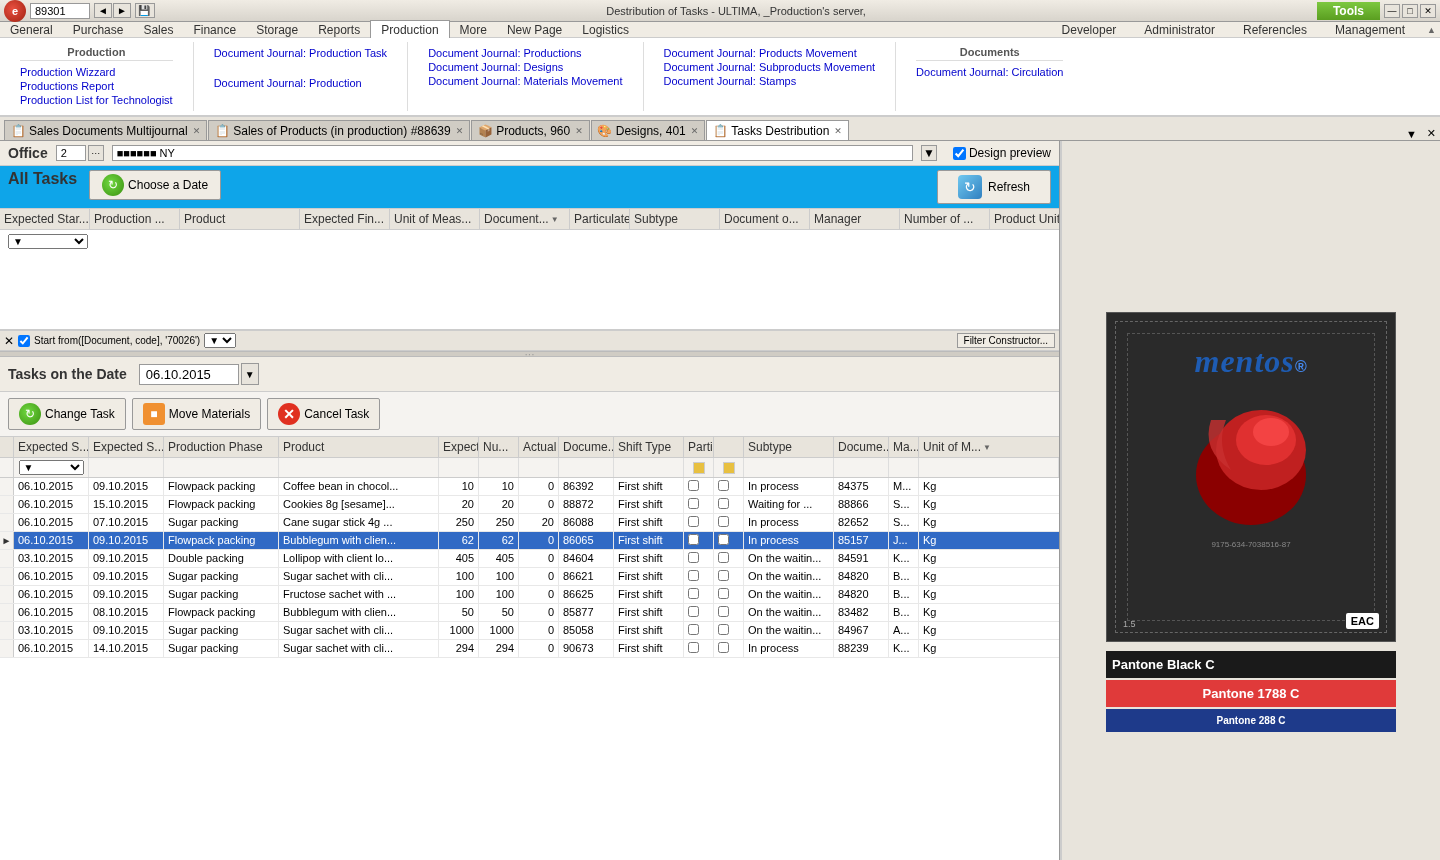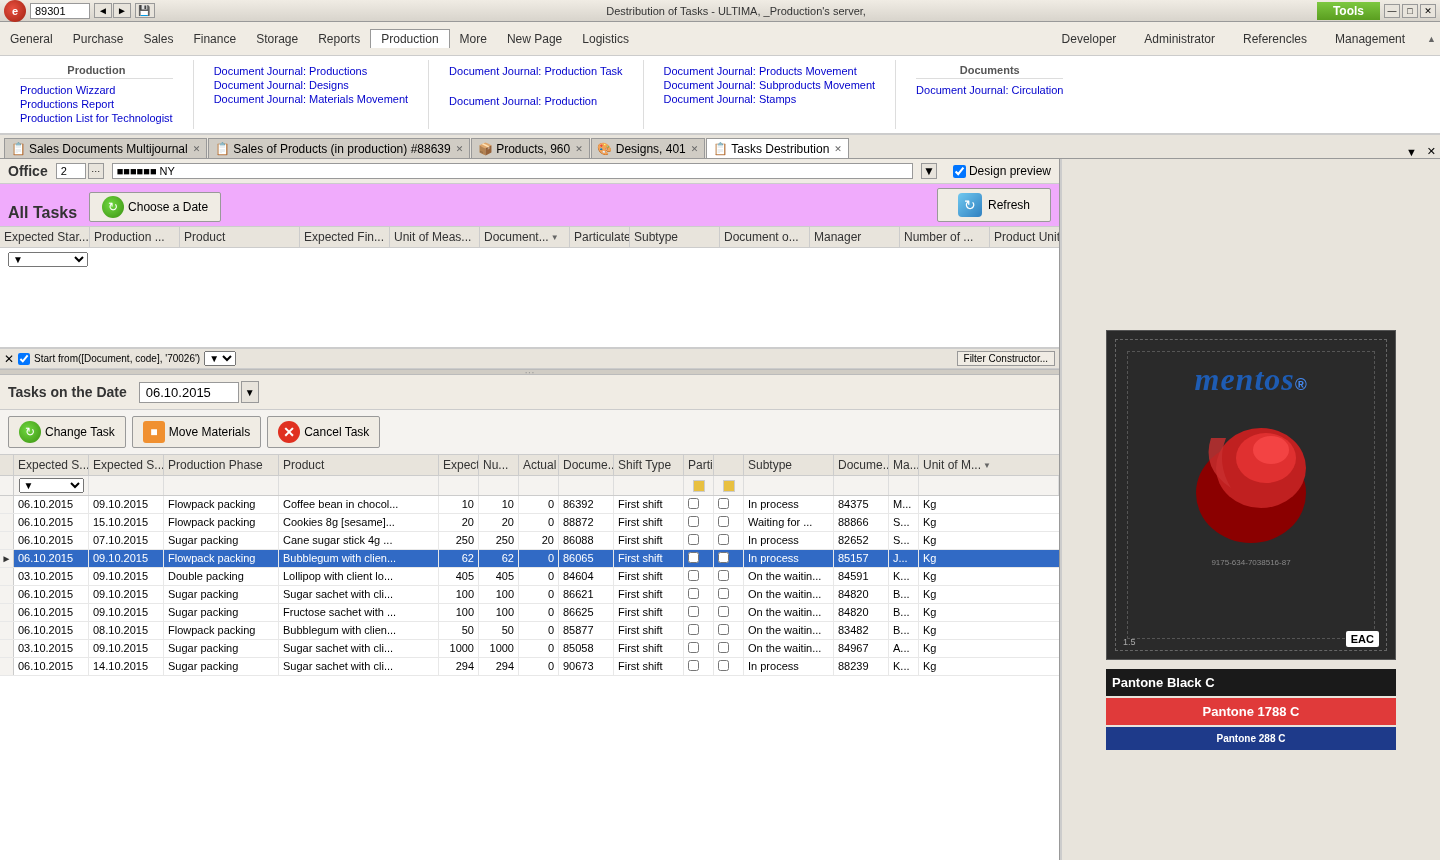--- a/index.html
+++ b/index.html
@@ -10,21 +10,21 @@
     .title-bar-left { display: flex; align-items: center; gap: 4px; }
     .title-bar-doc-num { background: white; border: 1px solid #999; padding: 1px 4px; font-size: 11px; width: 60px; }
     .title-bar-nav { display: flex; gap: 1px; }
     .title-bar-nav button { font-size: 10px; padding: 1px 3px; background: #e8e4dc; border: 1px solid #999; cursor: pointer; }
     .title-bar-title { font-size: 11px; color: #333; }
     .title-bar-tools { background: linear-gradient(to bottom, #7dc840, #5a9e20); color: white; padding: 2px 16px; font-weight: bold; font-size: 12px; }
     .title-bar-winbtns { display: flex; gap: 2px; }
     .title-bar-winbtns span { width: 16px; height: 14px; background: #e8e4dc; border: 1px solid #999; display: flex; align-items: center; justify-content: center; font-size: 9px; cursor: pointer; }
 
     
-    .menu-bar { height: 34px; background: #f0ece4; display: flex; align-items: center; border-bottom: 1px solid #ccc; }
+    .menu-bar { height: 16px; background: #f0ece4; display: flex; align-items: center; border-bottom: 1px solid #ccc; }
     .menu-item { padding: 2px 10px; cursor: pointer; font-size: 12px; color: #333; }
     .menu-item.active { background: white; border: 1px solid #999; border-bottom: none; }
     .menu-bar-right { margin-left: auto; display: flex; align-items: center; gap: 8px; }
     .scroll-up { font-size: 9px; padding: 0 4px; cursor: pointer; color: #666; }
 
     
     .submenu-bar { background: white; border-bottom: 2px solid #ccc; padding: 4px 0; display: flex; gap: 0; position: relative; z-index: 100; }
     .submenu-col { padding: 4px 20px; border-right: 1px solid #ddd; }
     .submenu-col:last-child { border-right: none; }
     .submenu-col-title { font-weight: bold; color: #555; font-size: 11px; text-align: center; margin-bottom: 4px; padding-bottom: 2px; border-bottom: 1px solid #ddd; }
@@ -48,21 +48,21 @@
     .office-label { font-size: 14px; font-weight: bold; color: #333; }
     .office-select { display: flex; align-items: center; gap: 2px; }
     .office-input { border: 1px solid #999; padding: 1px 4px; font-size: 11px; width: 30px; }
     .office-btn { width: 16px; height: 16px; background: #e8e4dc; border: 1px solid #999; font-size: 9px; cursor: pointer; display: flex; align-items: center; justify-content: center; }
     .office-name { border: 1px solid #999; padding: 1px 4px; font-size: 11px; flex: 1; background: white; }
     .office-expand { width: 16px; height: 16px; background: #e8e4dc; border: 1px solid #999; cursor: pointer; display: flex; align-items: center; justify-content: center; }
     .design-preview { display: flex; align-items: center; gap: 3px; font-size: 11px; margin-left: 8px; }
     .design-preview input[type=checkbox] { }
 
     
-    .all-tasks-bar { background: #f0abfc; padding: 4px 8px; display: flex; align-items: flex-end; gap: 12px; border-bottom: 1px solid #ccc; }
+    .all-tasks-bar { background: #0ea5e9; padding: 4px 8px; display: flex; align-items: flex-start; gap: 12px; border-bottom: 1px solid #ccc; }
     .all-tasks-label { font-size: 16px; font-weight: bold; color: #333; }
     .choose-date-btn { display: flex; align-items: center; gap: 4px; padding: 3px 12px; background: #f0ece4; border: 1px solid #999; border-radius: 2px; cursor: pointer; font-size: 14px; }
     .refresh-btn { margin-left: auto; display: flex; align-items: center; gap: 6px; padding: 4px 20px; background: #f0ece4; border: 1px solid #999; border-radius: 2px; cursor: pointer; font-size: 16px; }
 
     
     .table-header { display: flex; background: #e8e4dc; border-bottom: 1px solid #ccc; }
     .th { padding: 3px 4px; font-size: 11px; color: #333; border-right: 1px solid #ccc; font-weight: normal; white-space: nowrap; overflow: hidden; cursor: pointer; display: flex; align-items: center; gap: 2px; }
     .th:last-child { border-right: none; }
     .sort-icon { font-size: 8px; color: #666; }
     .tasks-empty { background: white; height: 100px; }
@@ -183,27 +183,27 @@
 </div>
 
 <div class="submenu-bar">
   <div class="submenu-col">
     <div class="submenu-col-title">Production</div>
     <a class="submenu-item">Production Wizzard</a>
     <a class="submenu-item">Productions Report</a>
     <a class="submenu-item">Production List for Technologist</a>
   </div>
   <div class="submenu-col">
+    <a class="submenu-item">Document Journal: Production Task</a>
+    <a class="submenu-item" style="margin-top:16px;">Document Journal: Production</a>
+  </div>
+  <div class="submenu-col">
     <a class="submenu-item">Document Journal: Productions</a>
     <a class="submenu-item">Document Journal: Designs</a>
     <a class="submenu-item">Document Journal: Materials Movement</a>
-  </div>
-  <div class="submenu-col">
-    <a class="submenu-item">Document Journal: Production Task</a>
-    <a class="submenu-item" style="margin-top:16px;">Document Journal: Production</a>
   </div>
   <div class="submenu-col">
     <a class="submenu-item">Document Journal: Products Movement</a>
     <a class="submenu-item">Document Journal: Subproducts Movement</a>
     <a class="submenu-item">Document Journal: Stamps</a>
   </div>
   <div class="submenu-col">
     <div class="submenu-col-title">Documents</div>
     <a class="submenu-item">Document Journal: Circulation</a>
   </div>

